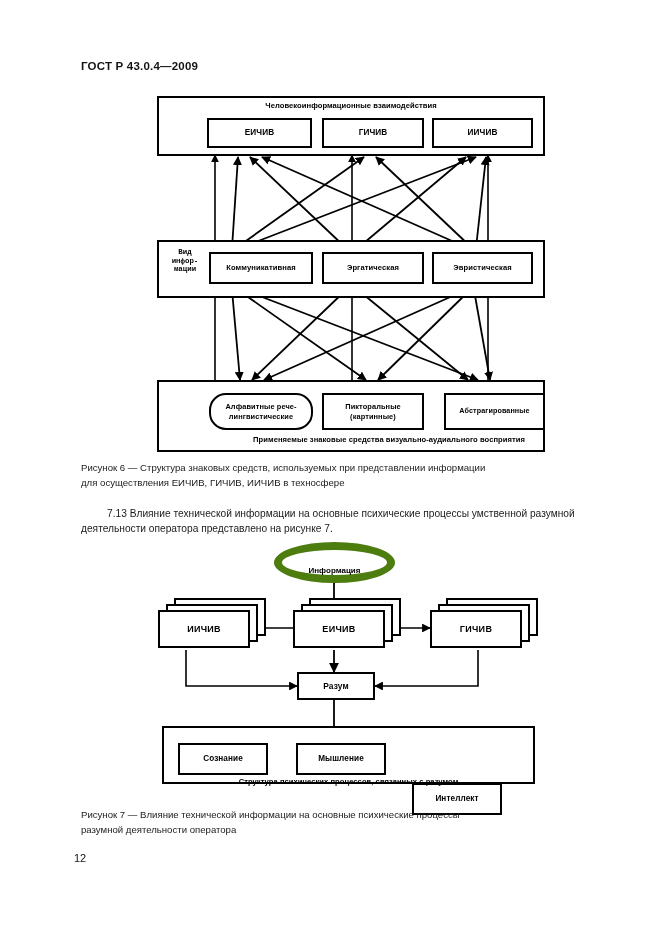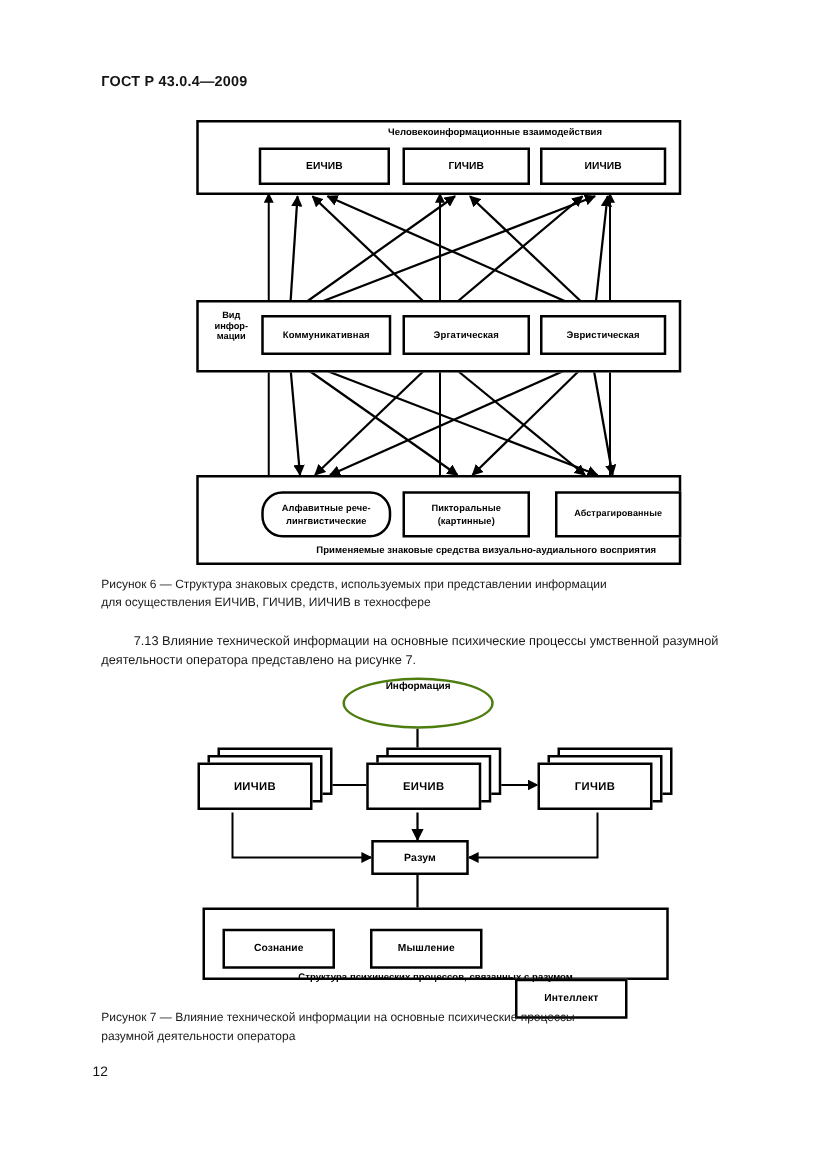--- a/index.html
+++ b/index.html
@@ -124,25 +124,25 @@
     display: flex;
     align-items: center;
     justify-content: center;
     font-size: 9px;
     font-weight: bold;
     color: #000;
     letter-spacing: 0.3px;
   }
   .ellipse {
     position: absolute;
-    border: 2px solid #4d7c0f;
+    border: 8px solid #4d7c0f;
     border-radius: 50%;
     background: #fff;
     display: flex;
-    align-items: flex-start;
+    align-items: flex-end;
     justify-content: center;
     font-size: 8px;
     font-weight: bold;
     color: #000;
     box-sizing: border-box;
   }
 </style>
 </head>
 <body>
 
@@ -181,35 +181,35 @@
 
       <line x1="346" y1="290" x2="252" y2="380" stroke="#000" stroke-width="1.8" marker-end="url(#ah)"></line>
       <line x1="358" y1="290" x2="468" y2="380" stroke="#000" stroke-width="1.8" marker-end="url(#ah)"></line>
 
       <line x1="466" y1="290" x2="264" y2="380" stroke="#000" stroke-width="1.8" marker-end="url(#ah)"></line>
       <line x1="470" y1="290" x2="378" y2="380" stroke="#000" stroke-width="1.8" marker-end="url(#ah)"></line>
       <line x1="474" y1="290" x2="490" y2="380" stroke="#000" stroke-width="1.8" marker-end="url(#ah)"></line>
     </svg>
 
     <div class="band" style="left:157px; top:96px; width:388px; height:60px;"></div>
-    <div class="bandtitle" style="left:157px; top:101px; width:388px;padding-left:45px;">Человекоинформационные взаимодействия</div>
+    <div class="bandtitle" style="left:157px; top:101px; width:388px;">Человекоинформационные взаимодействия</div>
 
     <div class="nodebox" style="left:207px; top:118px; width:105px; height:30px;">
       <span>ЕИЧИВ</span>
     </div>
     <div class="nodebox" style="left:322px; top:118px; width:102px; height:30px;">
       <span>ГИЧИВ</span>
     </div>
     <div class="nodebox" style="left:432px; top:118px; width:101px; height:30px;">
       <span>ИИЧИВ</span>
     </div>
 
     <div class="band" style="left:157px; top:240px; width:388px; height:58px;"></div>
 
-    <div class="sidelabel" style="left:162px; top:248px; width:46px;">
+    <div class="sidelabel" style="left:162px; top:248px; width:46px;font-family:Liberation Mono, monospace;">
       <div>Вид</div>
       <div>инфор-</div>
       <div>мации</div>
     </div>
 
     <div class="nodebox" style="left:209px; top:252px; width:104px; height:32px; font-size:7.6px;">
       <span>Коммуникативная</span>
     </div>
     <div class="nodebox" style="left:322px; top:252px; width:102px; height:32px; font-size:7.6px;">
       <span>Эргатическая</span>

